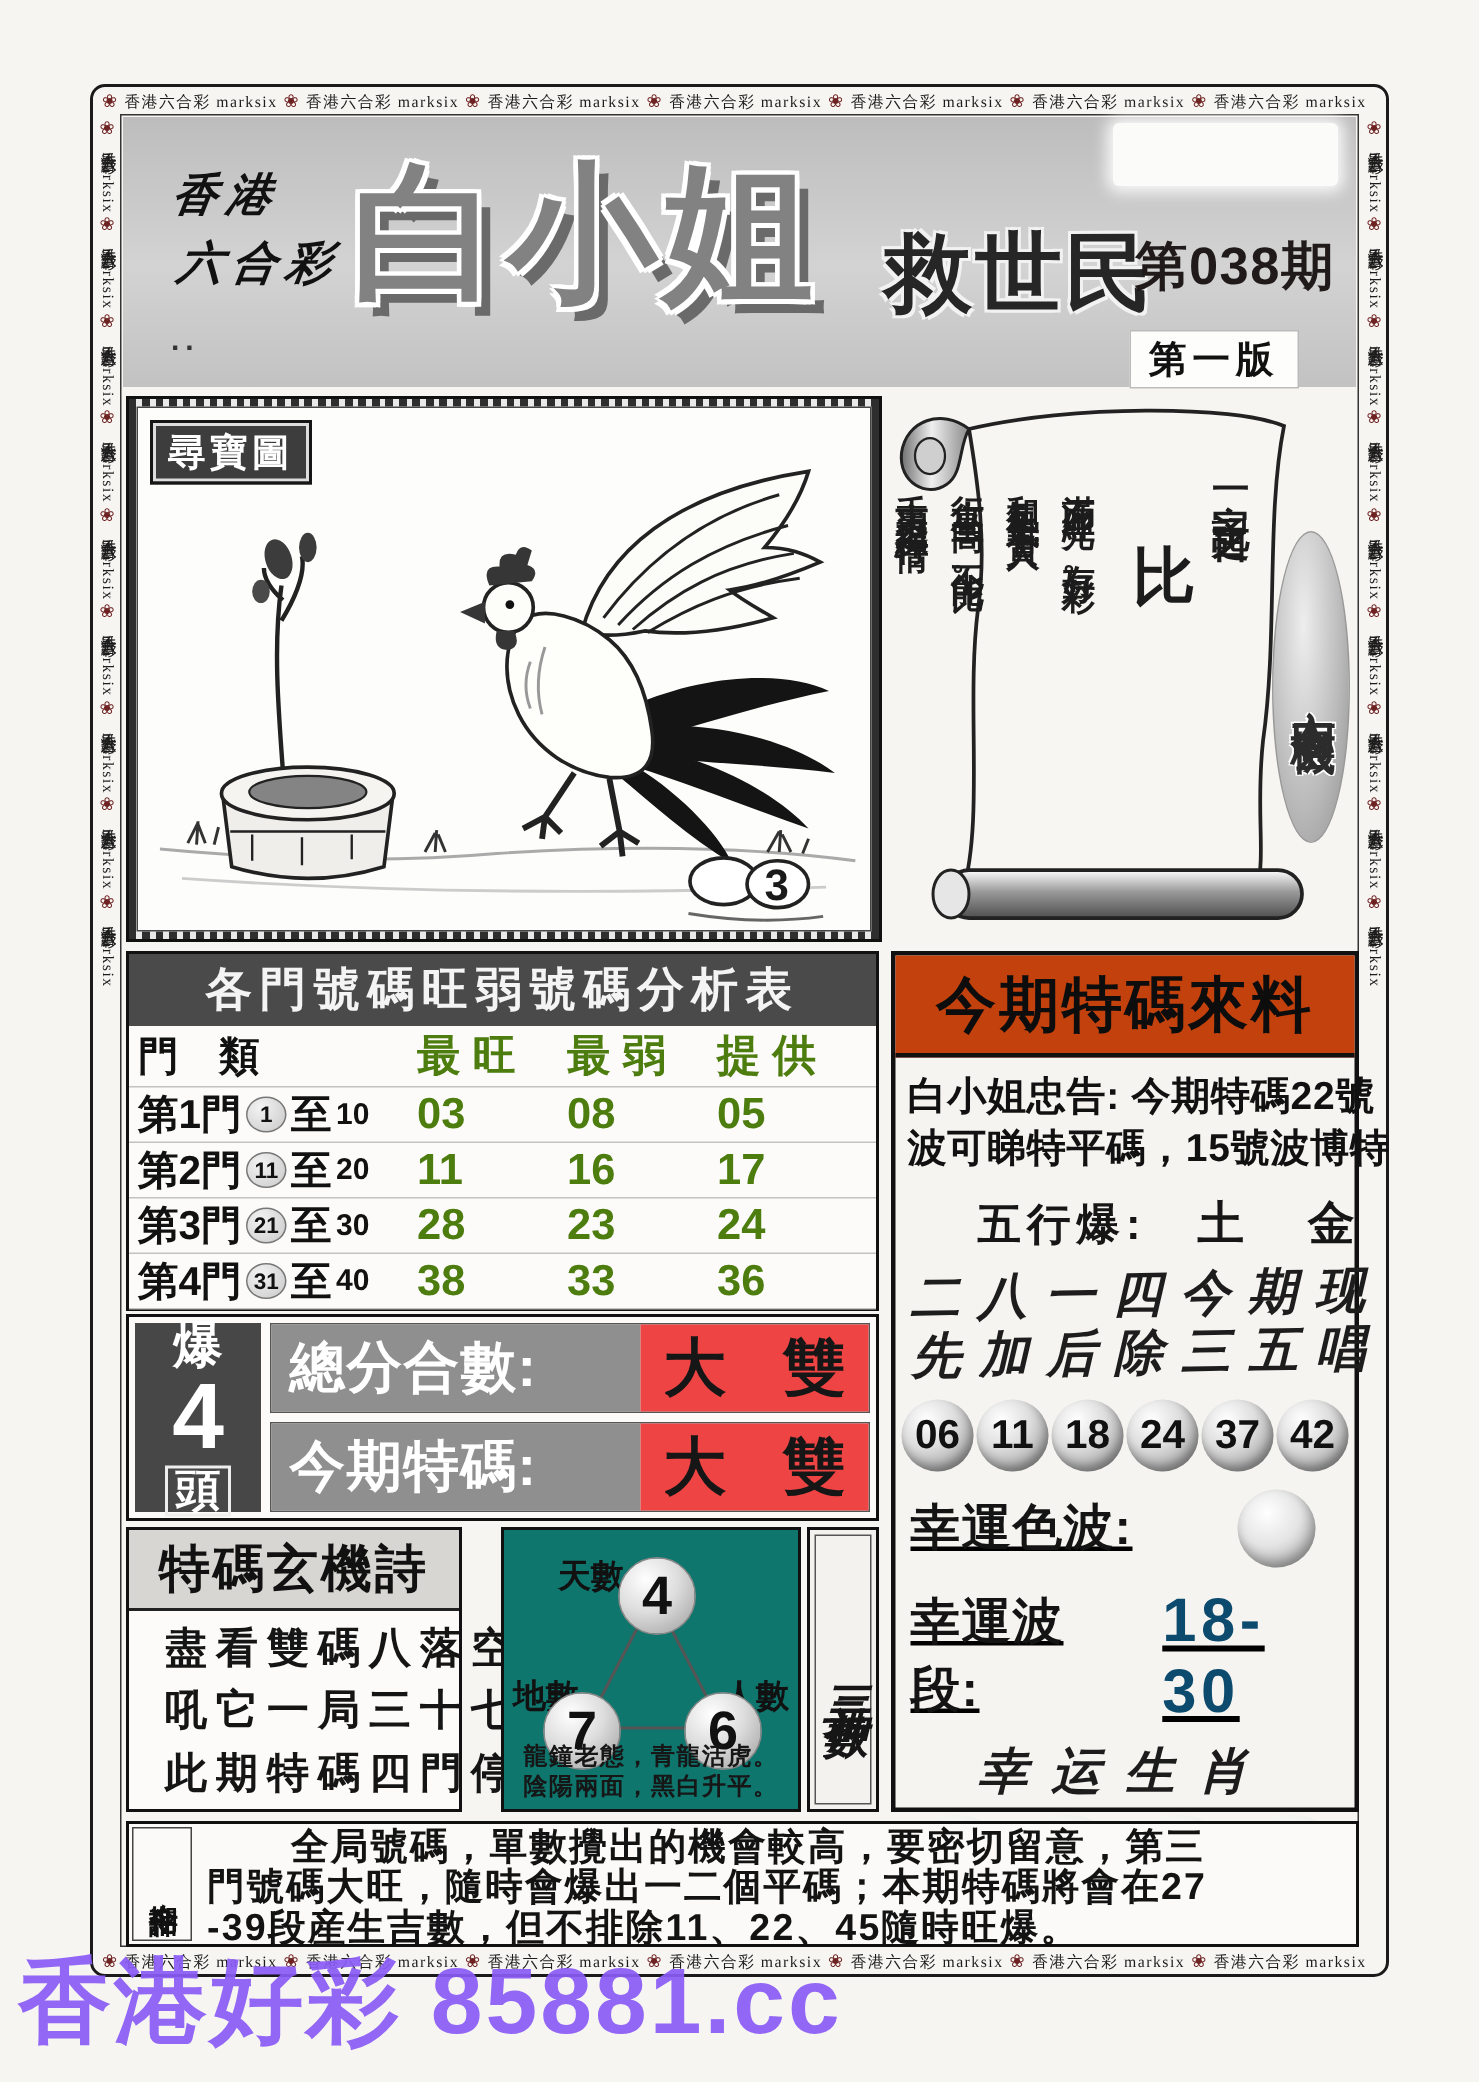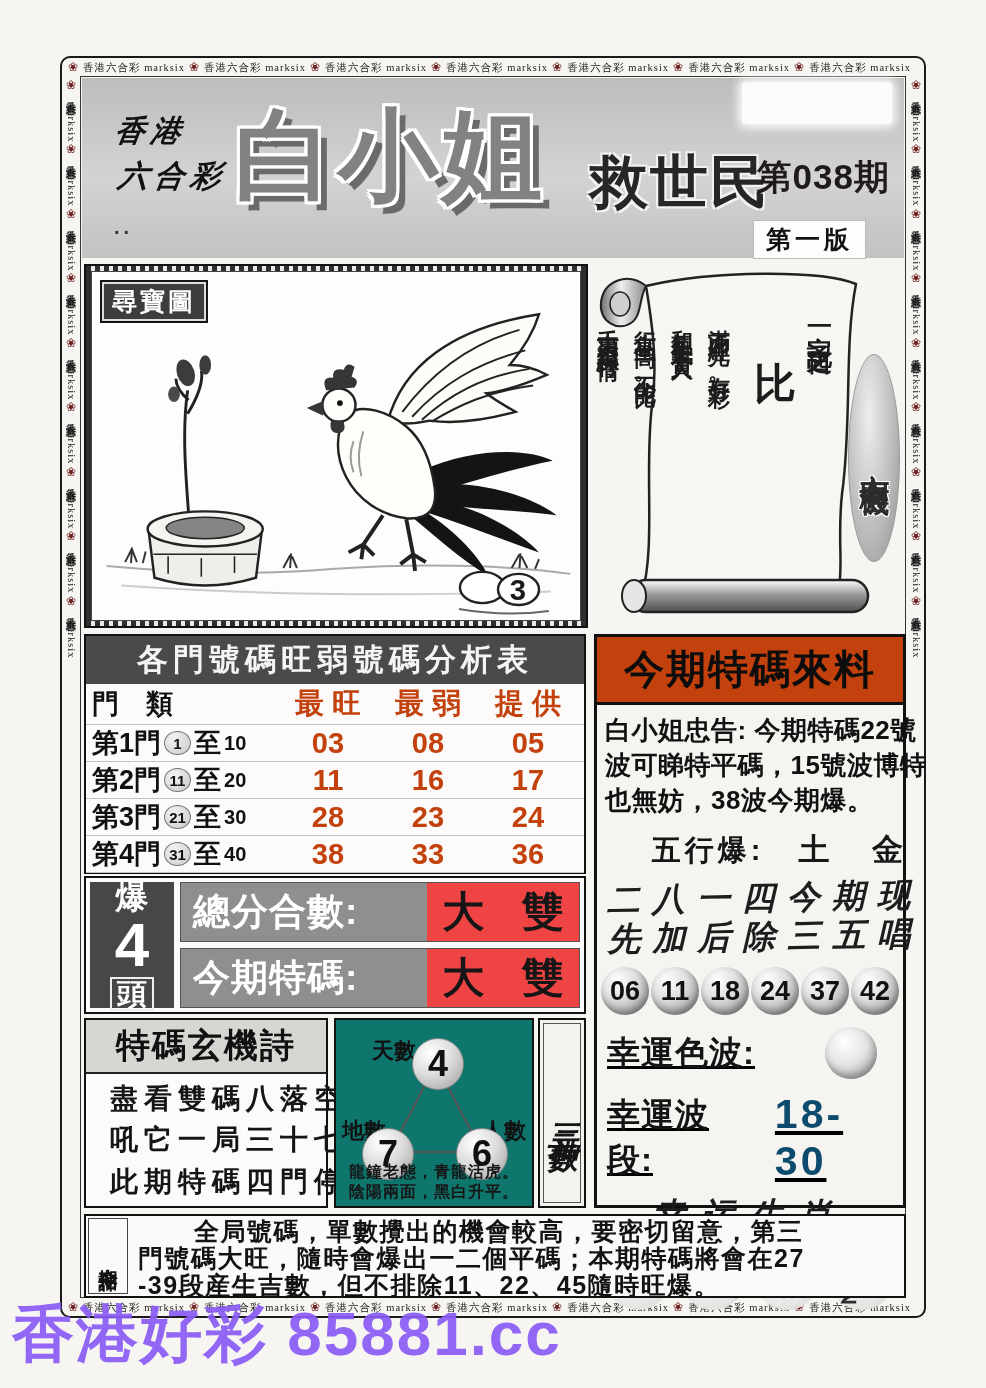--- a/index.html
+++ b/index.html
@@ -47,38 +47,38 @@
       display:flex; align-items:center; justify-content:center; }
   .oval span { writing-mode:vertical-rl; text-orientation:upright; font-weight:900; font-size:30px; color:#2c2c2c; letter-spacing:4px;
       text-shadow:-1px -1px 0 #fff,1px 1px 0 #fff,1px -1px 0 #fff,-1px 1px 0 #fff; }
 
   
   .table-box { position:absolute; left:84px; top:634px; width:502px; height:240px; border:2px solid #111; background:#fcfbf9; display:flex; flex-direction:column; }
   .table-title { background:#4a4a4a; color:#f4f4f4; font-weight:900; font-size:31px; letter-spacing:5px; text-align:center; padding:3px 0; }
   .t-row { display:flex; align-items:center; border-top:1px solid #c2c2c2; flex:1; padding:0 6px; }
   .t-head { font-weight:900; font-size:28px; color:#111; border-top:none; }
   .t-door { width:186px; font-weight:900; font-size:27px; color:#111; display:flex; align-items:center; gap:3px; }
-  .t-cell { flex:1; text-align:center; font-size:29px; color:#c2410c; font-weight:600; }
+  .t-cell { flex:1; font-size:29px; color:#4d7c0f; font-weight:600; }
   .circ { display:inline-flex; align-items:center; justify-content:center; width:27px; height:24px; border:1px solid #777; border-radius:50%; background:radial-gradient(circle at 35% 30%,#f3f3f3,#c9c9c9); font-size:15px; font-weight:700; }
   .t-end { font-size:20px; font-weight:600; }
   .table-foot { height:9px; background:#3a3a3a; }
 
   
   .burst-box { position:absolute; left:84px; top:876px; width:502px; height:138px; border:2px solid #111; background:#fcfbf9; display:flex; padding:4px; gap:6px; }
   .burst-side { width:84px; background:#474747; color:#fff; display:flex; flex-direction:column; align-items:center; justify-content:center; line-height:1; }
   .burst-side .bs1 { font-size:33px; font-weight:900; }
   .burst-side .bs2 { font-size:62px; font-weight:900; margin:1px 0; }
   .burst-side .bs3 { font-size:30px; font-weight:900; border:2px solid #eee; padding:0 5px; }
   .burst-rows { flex:1; display:flex; flex-direction:column; gap:6px; }
   .burst-row { flex:1; display:flex; border:1px solid #555; }
   .burst-label { width:246px; background:#8f8f8f; color:#fff; font-weight:900; font-size:37px; letter-spacing:1px; display:flex; align-items:center; padding-left:12px; }
   .burst-value { flex:1; background:#ef4444; color:#161616; font-weight:900; font-size:42px; word-spacing:26px; display:flex; align-items:center; justify-content:center; }
 
   
-  .poem-box { position:absolute; left:84px; top:1018px; width:244px; height:190px; border:2px solid #111; background:#fcfbf9; display:flex; flex-direction:column; }
+  .poem-box { position:absolute; left:84px; top:1018px; width:224px; height:190px; border:2px solid #111; background:#fcfbf9; display:flex; flex-direction:column; }
   .poem-title { background:#d8d6d2; border-bottom:2px solid #222; font-weight:900; font-size:34px; text-align:center; letter-spacing:2px; padding:3px 0; color:#111; }
   .poem-lines { flex:1; display:flex; flex-direction:column; justify-content:space-evenly; padding:2px 24px; }
   .poem-line { font-size:28px; font-weight:900; color:#151515; letter-spacing:6px; white-space:nowrap; }
 
   
   .tri-box { position:absolute; left:334px; top:1018px; width:200px; height:190px; border:2px solid #111; background:#0f766e; }
   .tri-label { position:absolute; font-weight:900; font-size:22px; color:#111; }
   .tri-ball { position:absolute; width:52px; height:52px; border-radius:50%;
       background:radial-gradient(circle at 35% 28%,#fff,#ddd 45%,#adadad 85%); border:1px solid #888;
       display:flex; align-items:center; justify-content:center; font-size:36px; font-weight:900; color:#111; }
@@ -412,21 +412,20 @@
     <div class="in">
         <span>三元神數</span>
       </div>
   </div>
 
   <div class="special-box">
     <div class="special-title">今期特碼來料</div>
     <div class="advice">
       <div>白小姐忠告: 今期特碼22號</div>
       <div>波可睇特平碼，15號波博特</div>
-      <div>也無妨，38波今期爆。</div>
     </div>
     <div class="five-row">
       <span class="fl">五行爆:</span>
       <span class="fv">土 金</span>
     </div>
     <div class="hand">
       <div>二八一四今期现</div>
       <div>先加后除三五唱</div>
     </div>
     <div class="balls-row">

